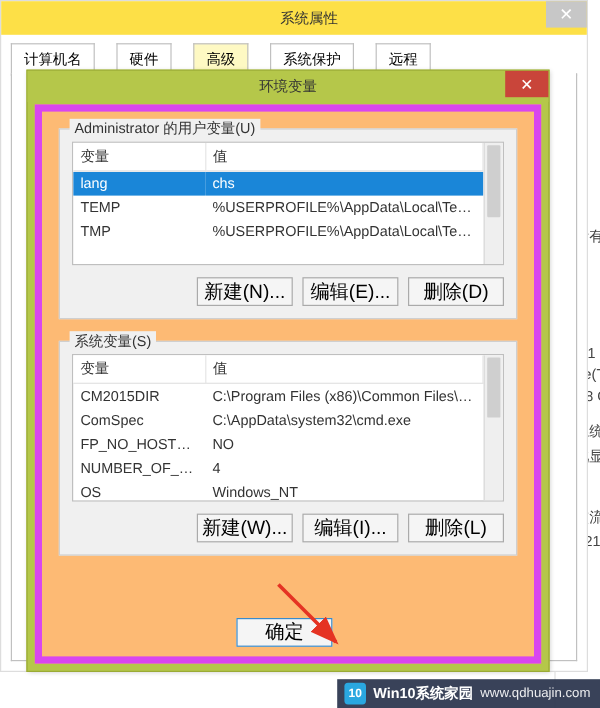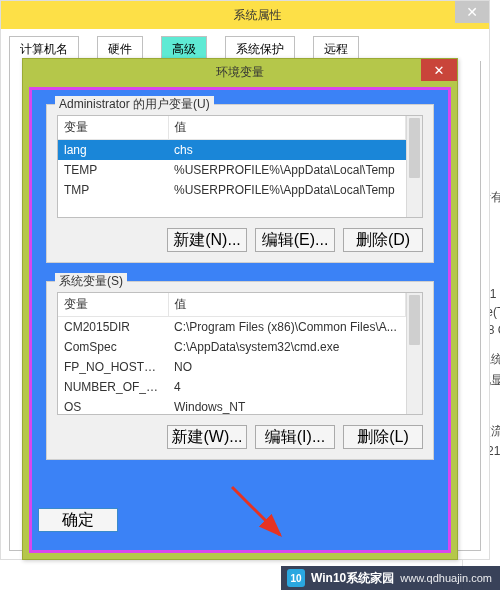--- a/index.html
+++ b/index.html
@@ -6,47 +6,47 @@
   body { margin: 0; font-family: "Microsoft YaHei", "SimSun", Tahoma, sans-serif; font-size: 12px; background: #fff; width: 500px; height: 590px; overflow: hidden; position: relative; }
 
   
   .back-window { position: absolute; left: 0; top: 0; width: 490px; height: 560px; background: #fff; border: 1px solid #ddd; z-index: 1; }
   .back-window .titlebar { height: 28px; background: #fde047; display: flex; align-items: center; justify-content: center; position: relative; padding-left: 25px; }
   .back-window .titlebar .title { font-size: 12px; color: #333; }
   .back-window .titlebar .close-box { position: absolute; right: 0; top: 0; width: 34px; height: 22px; background: #c7c7c7; color: #fff; display: flex; align-items: center; justify-content: center; font-size: 14px; }
 
   .tabs { margin: 6px 8px 0 8px; display: flex; border-bottom: 1px solid #c0c0c0; }
   .tab { padding: 4px 10px; border: 1px solid #c0c0c0; border-bottom: none; margin-right: 18px; background: #fff; position: relative; top: 1px; cursor: default; }
-  .tab.active { background: #5eead4; border-bottom: 1px solid #fff; font-weight: normal; }
+  .tab.active { background: #fef9c3; border-bottom: 1px solid #fff; font-weight: normal; }
   .back-window .content { position: absolute; left: 8px; right: 8px; top: 60px; bottom: 8px; border: 1px solid #c0c0c0; border-top: none; background: #fff; }
 
   
   .env-dialog { position: absolute; left: 22px; top: 58px; width: 436px; height: 502px; background: #b5c74a; z-index: 2; border: 1px solid #9aaa35; box-shadow: 1px 1px 4px rgba(0,0,0,.2); }
   .env-dialog .dlg-titlebar { height: 26px; display: flex; align-items: center; justify-content: center; position: relative; background: #b5c74a; }
   .env-dialog .dlg-title { font-size: 12px; color: #333; }
   .env-dialog .dlg-close { position: absolute; right: 0; top: 0; width: 36px; height: 22px; background: #c9453a; color: #fff; display: flex; align-items: center; justify-content: center; font-size: 13px; cursor: default; }
-  .env-dialog .dlg-body { position: absolute; left: 6px; right: 6px; top: 28px; bottom: 6px; background: #3b82f6; border: 3px solid #d946ef; padding: 14px 14px 0 14px; }
+  .env-dialog .dlg-body { position: absolute; left: 6px; right: 6px; top: 28px; bottom: 6px; background: #fdba74; border: 6px solid #d946ef; padding: 14px 14px 0 14px; }
 
   .group { border: 1px solid #cfcfcf; padding: 10px; margin-bottom: 18px; position: relative; background: #f0f0f0; }
   .group-label { position: absolute; top: -9px; left: 8px; background: #f0f0f0; padding: 0 4px; font-size: 12px; color: #333; }
 
   .table-wrap { border: 1px solid #bfbfbf; background: #fff; height: 103px; overflow: hidden; position: relative; display: flex; }
   .table-scroll { flex: 1; overflow: hidden; }
   table { border-collapse: collapse; width: 100%; table-layout: fixed; }
   th { text-align: left; font-weight: normal; font-size: 12px; padding: 3px 6px; background: #fff; border-right: 1px solid #e5e5e5; border-bottom: 1px solid #e5e5e5; color: #333; }
   td { font-size: 12px; padding: 3px 6px; white-space: nowrap; overflow: hidden; text-overflow: ellipsis; color: #333; }
   col.var-col { width: 110px; }
   tr.selected td { background: #1a86d8; color: #fff; }
   .vscroll { width: 16px; border-left: 1px solid #d9d9d9; background: #efefef; position: relative; }
   .vscroll .thumb { position: absolute; left: 2px; right: 2px; top: 2px; height: 60px; background: #cfcfcf; border-radius: 1px; }
 
   .btn-row { display: flex; justify-content: flex-end; gap: 8px; margin-top: 10px; }
   .btn { min-width: 80px; height: 24px; border: 1px solid #aaa; background: #f5f5f5; font-size: 16px; display: flex; align-items: center; justify-content: center; cursor: default; }
 
-  .bottom-row { display: flex; justify-content: flex-start; gap: 10px; position: absolute; bottom: 18px; right: 6px; left: 6px; padding-right: 6px;}
+  .bottom-row { display: flex; justify-content: center; gap: 10px; position: absolute; bottom: 8px; right: 6px; left: 6px; padding-right: 6px;}
   .bottom-row .btn.primary { border: 1px solid #3a8ac9; }
 
   
   .right-frag { position: absolute; left: 462px; top: 0; width: 38px; height: 590px; background: #fff; z-index: 0; font-size: 12px; color: #444; overflow: hidden; border-left: 1px solid #e0e0e0;}
   .right-frag div { padding: 2px 4px; white-space: nowrap; }
 
   
   .arrow { position: absolute; z-index: 3; left: 230px; top: 485px; pointer-events: none; }
 
   

